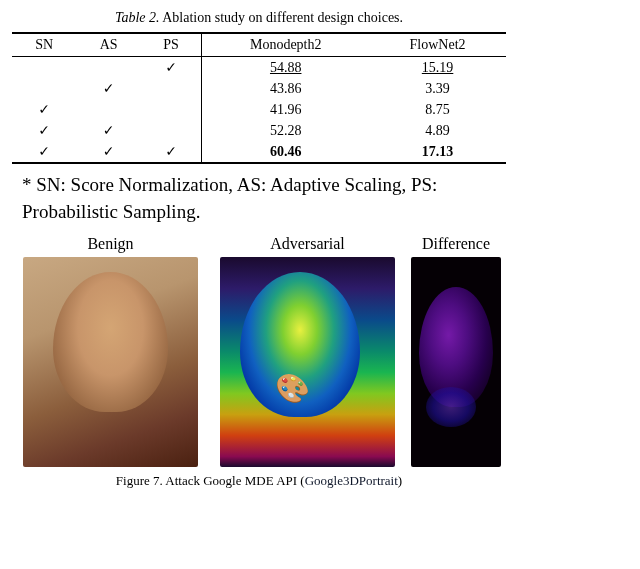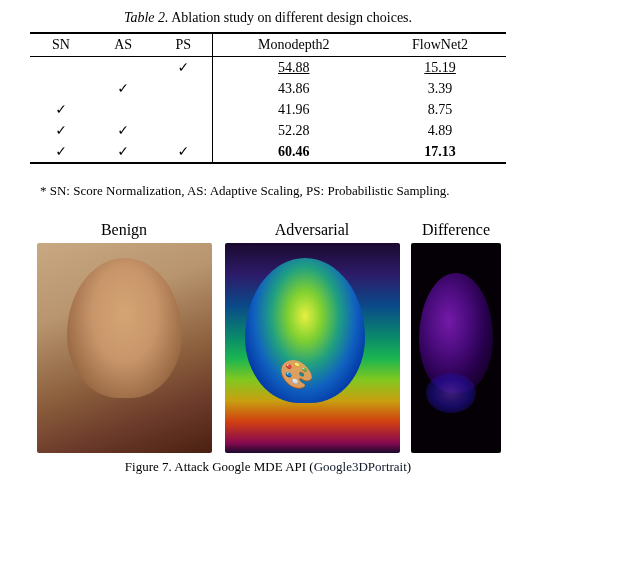--- a/index.html
+++ b/index.html
@@ -8,37 +8,37 @@
       height: 569px;
       background: #fff;
       font-family: 'Times New Roman', Times, serif;
       font-size: 14px;
       color: #000;
       overflow: hidden;
     }
 
     .page-container {
       width: 536px;
-      padding: 10px 30px 10px 30px;
+      padding: 10px 30px 10px 12px;
     }
 
     
     .table-caption {
       text-align: center;
       font-size: 14px;
       margin-bottom: 6px;
     }
     .table-caption em {
       font-style: italic;
     }
 
     .ablation-table {
       width: 100%;
       border-collapse: collapse;
-      margin-bottom: 18px;
+      margin-bottom: 8px;
     }
 
     .ablation-table thead tr {
       border-top: 2px solid #000;
       border-bottom: 1px solid #000;
     }
 
     .ablation-table thead th {
       padding: 3px 8px;
       text-align: center;
@@ -62,23 +62,23 @@
 
     .underline-val {
       text-decoration: underline;
     }
 
     .bold-val {
       font-weight: bold;
     }
 
     .footnote {
-      font-size: 13px;
+      font-size: 19px;
       text-align: left;
-      margin-bottom: 21px;
+      margin-bottom: 10px;
       line-height: 1.4;
       padding-left: 10px;
     }
 
     
     .images-row {
       display: flex;
       flex-direction: row;
       justify-content: center;
       align-items: flex-start;

